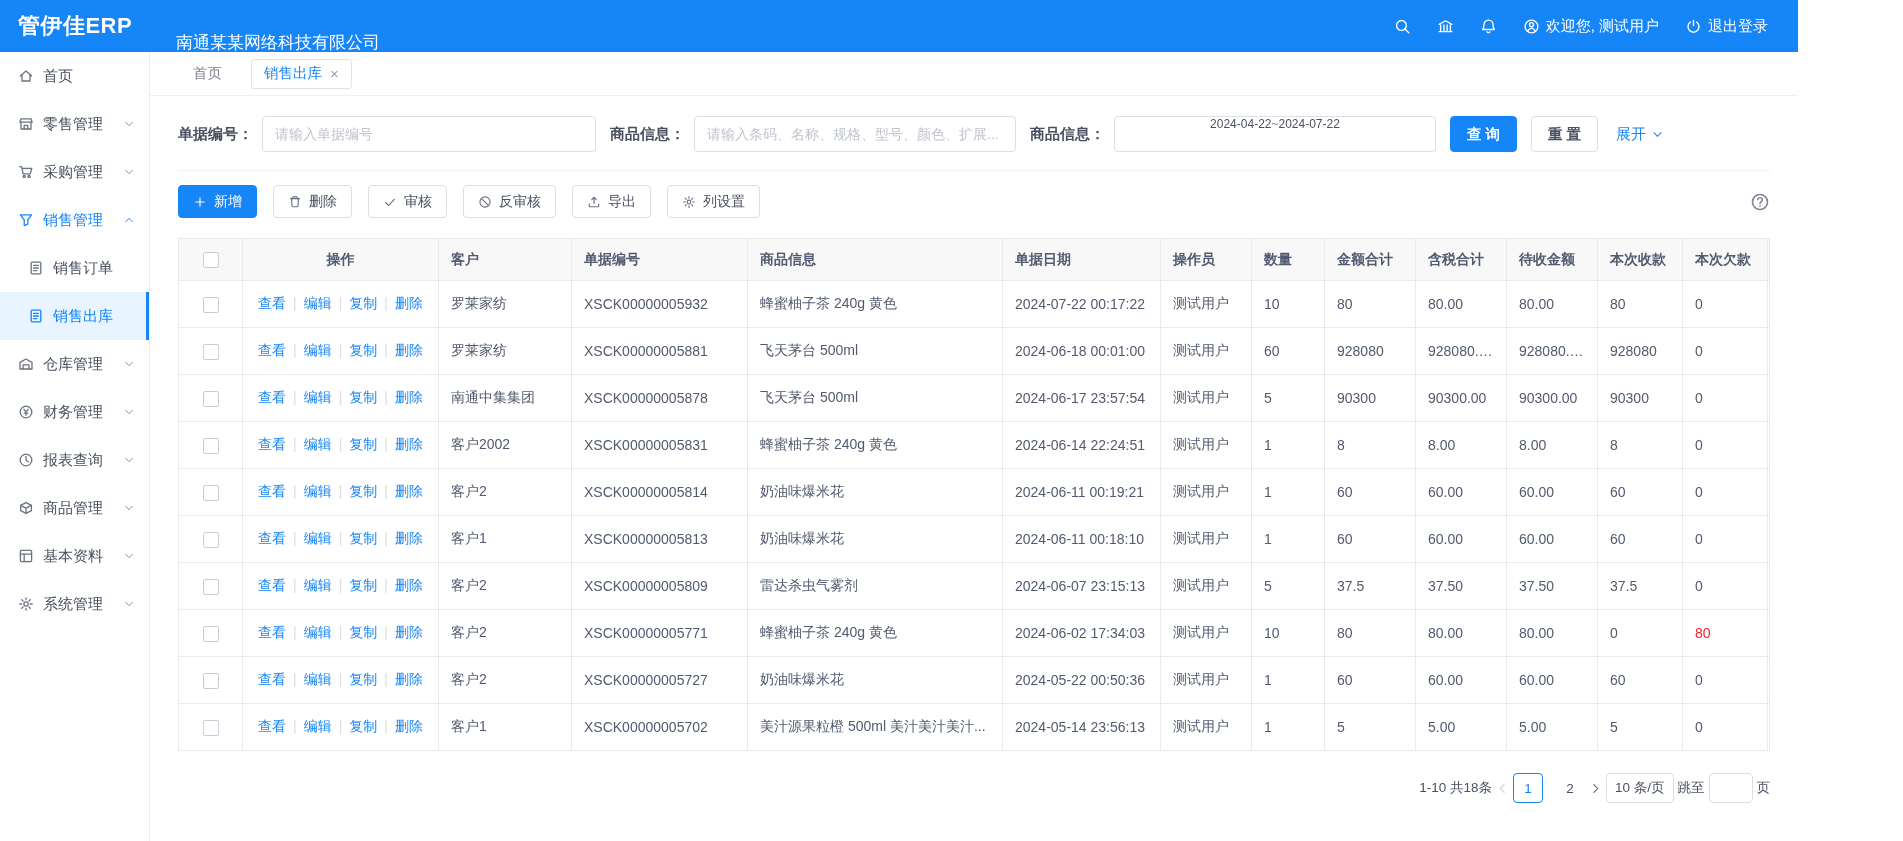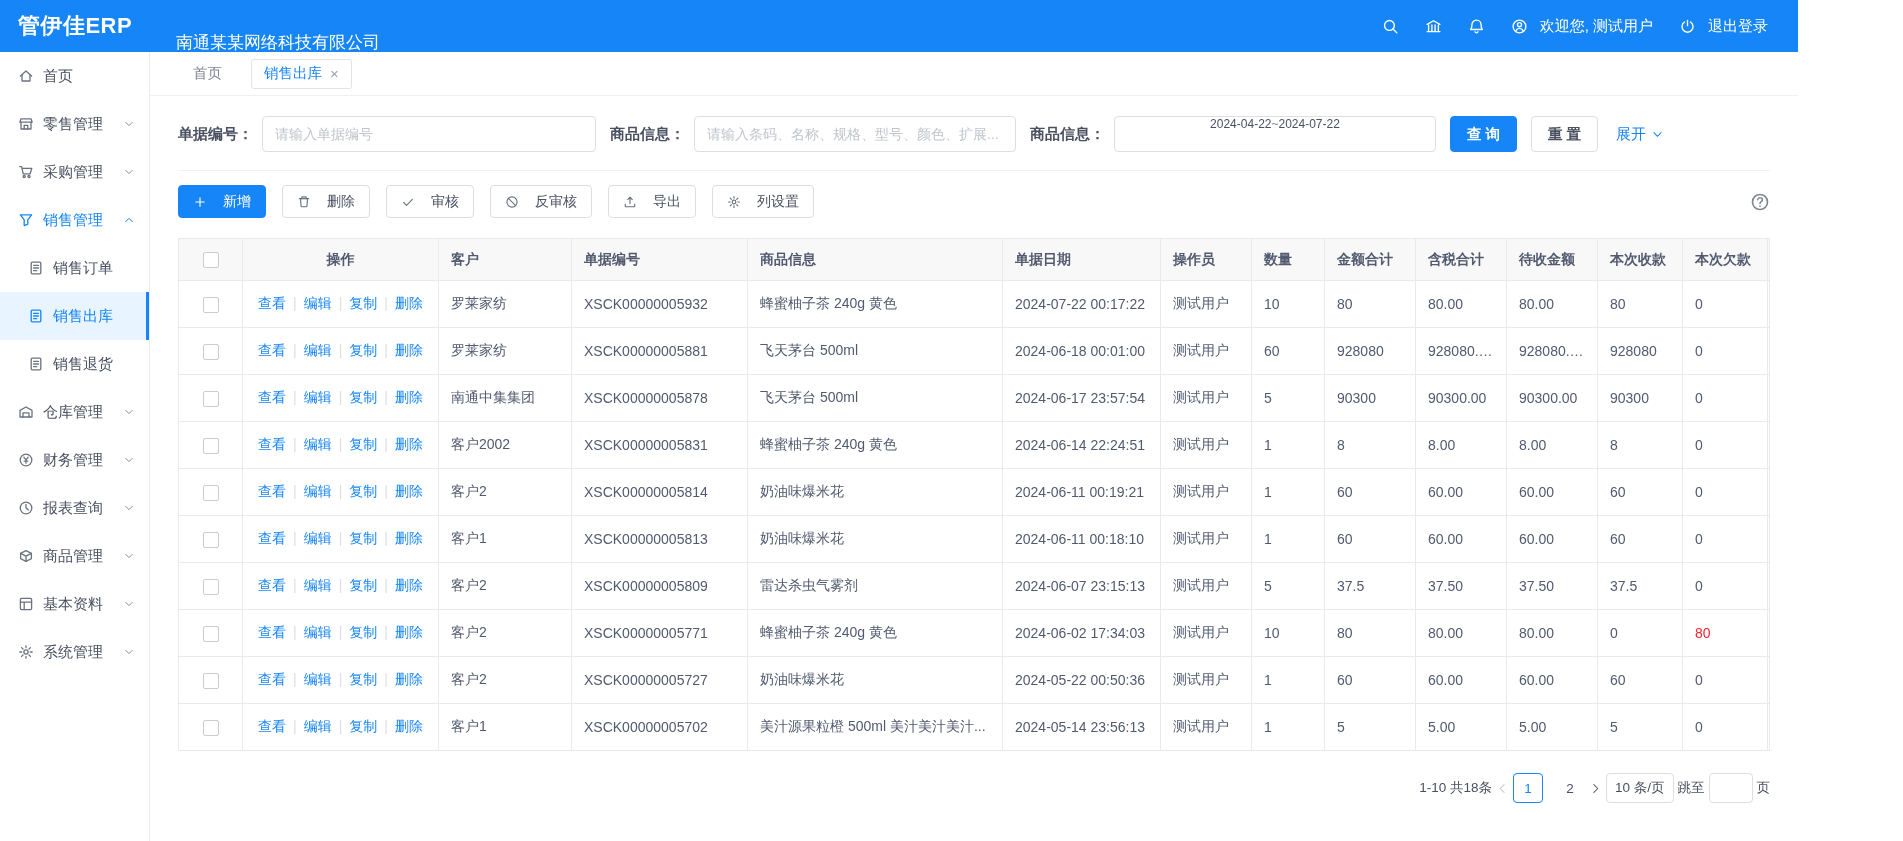--- a/index.html
+++ b/index.html
@@ -9,21 +9,21 @@
   }
   *{margin:0;padding:0;box-sizing:border-box;font-family:"Liberation Sans",sans-serif;}
   html,body{width:1903px;height:841px;background:#fff;overflow:hidden;}
   .app{position:relative;width:1798px;height:841px;}
 
   
   .topbar{position:absolute;top:0;left:0;width:100%;height:52px;background:var(--primary);display:flex;align-items:center;color:#fff;z-index:5;}
   .logo{width:150px;text-align:center;font-size:22px;font-weight:bold;letter-spacing:.5px;}
   .company{font-size:17px;margin-left:26px;margin-top:32px;}
   .topbar-right{margin-left:auto;display:flex;align-items:center;gap:26px;margin-right:30px;font-size:15px;}
-  .topbar-right .group{display:flex;align-items:center;gap:12px;cursor:pointer;}
+  .topbar-right .group{display:flex;align-items:center;gap:6px;cursor:pointer;}
   [data-name="header-icons"]{display:flex;align-items:center;gap:26px;}
   .topbar .icon{font-size:17px;cursor:pointer;}
 
   
   .icon{display:inline-flex;width:1em;height:1em;flex:0 0 auto;}
   .icon svg{width:100%;height:100%;fill:none;stroke:currentColor;stroke-width:1.3;stroke-linecap:round;stroke-linejoin:round;}
 
   
   .sidebar{position:absolute;top:52px;left:0;bottom:0;width:150px;background:#fff;border-right:1px solid #e8eaec;}
   .side-item{height:48px;display:flex;align-items:center;padding:0 12px 0 18px;font-size:15px;color:#495060;cursor:pointer;}
@@ -57,21 +57,21 @@
   .btn{height:36px;padding:0 16px;border-radius:4px;font-size:14.5px;cursor:pointer;border:1px solid #dcdee2;background:#fff;color:#495060;white-space:nowrap;font-weight:bold;}
   .btn.primary{background:var(--primary);border-color:var(--primary);color:#fff;}
   .expand{display:inline-flex;align-items:center;gap:5px;color:var(--primary);font-size:15px;cursor:pointer;margin-left:4px;white-space:nowrap;}
   .expand .icon{font-size:13px;}
 
   .hr{height:1px;background:#edf0f4;margin:18px 28px 0;}
 
   
   .toolbar{display:flex;align-items:center;margin:14px 28px 0;}
   [data-name="toolbar-buttons"]{display:flex;align-items:center;gap:16px;}
-  .tbtn{height:33px;display:inline-flex;align-items:center;gap:16px;padding:0 14px;border:1px solid #dcdee2;border-radius:4px;background:#fff;color:#495060;font-size:14px;cursor:pointer;white-space:nowrap;}
+  .tbtn{height:33px;display:inline-flex;align-items:center;gap:7px;padding:0 14px;border:1px solid #dcdee2;border-radius:4px;background:#fff;color:#495060;font-size:14px;cursor:pointer;white-space:nowrap;}
   .tbtn .icon{font-size:14px;color:#6b7280;}
   .tbtn.primary{background:var(--primary);border-color:var(--primary);color:#fff;}
   .tbtn.primary .icon{color:#fff;}
   .help{margin-left:auto;font-size:20px;color:#808695;cursor:pointer;}
 
   
   .grid{width:calc(100% - 56px);margin:20px 28px 0;border-collapse:collapse;table-layout:fixed;font-size:14px;color:#515a6e;padding-left:39px;}
   .grid th,.grid td{border:1px solid #e8eaec;padding:0 12px;text-align:left;overflow:hidden;white-space:nowrap;text-overflow:ellipsis;}
   .grid th{background:#f8f8f9;height:42px;font-weight:700;color:#515a6e;}
   .grid td{height:47px;background:#fff;}
@@ -210,29 +210,20 @@
        <span class="side-label" data-name="sidebar-item-label">销售订单</span>
      </div>
         <div class="side-item child active" data-name="sidebar-item-sales-outbound">
        <span class="icon" data-name="doc-icon">
             <svg viewBox="0 0 16 16">
               <rect x="3.2" y="2.2" width="9.6" height="11.6" rx="1"></rect>
               <path d="M5.6 5.4h4.8M5.6 8h4.8M5.6 10.6h3.2"></path>
             </svg>
           </span>
        <span class="side-label" data-name="sidebar-item-label">销售出库</span>
-     </div>
-        <div class="side-item child" data-name="sidebar-item-sales-return">
-       <span class="icon" data-name="doc-icon">
-            <svg viewBox="0 0 16 16">
-              <rect x="3.2" y="2.2" width="9.6" height="11.6" rx="1"></rect>
-              <path d="M5.6 5.4h4.8M5.6 8h4.8M5.6 10.6h3.2"></path>
-            </svg>
-          </span>
-       <span class="side-label" data-name="sidebar-item-label">销售退货</span>
      </div>
         <div class="side-item" data-name="sidebar-item-warehouse">
      <span class="icon" data-name="warehouse-icon">
             <svg viewBox="0 0 16 16">
               <path d="M2 6.4L8 3l6 3.4V13H2z"></path>
               <path d="M5 13V8.8h6V13"></path>
             </svg>
           </span>
      <span class="side-label" data-name="sidebar-item-label">仓库管理</span>
      <span class="icon arrow" data-name="chevron-down-icon">

